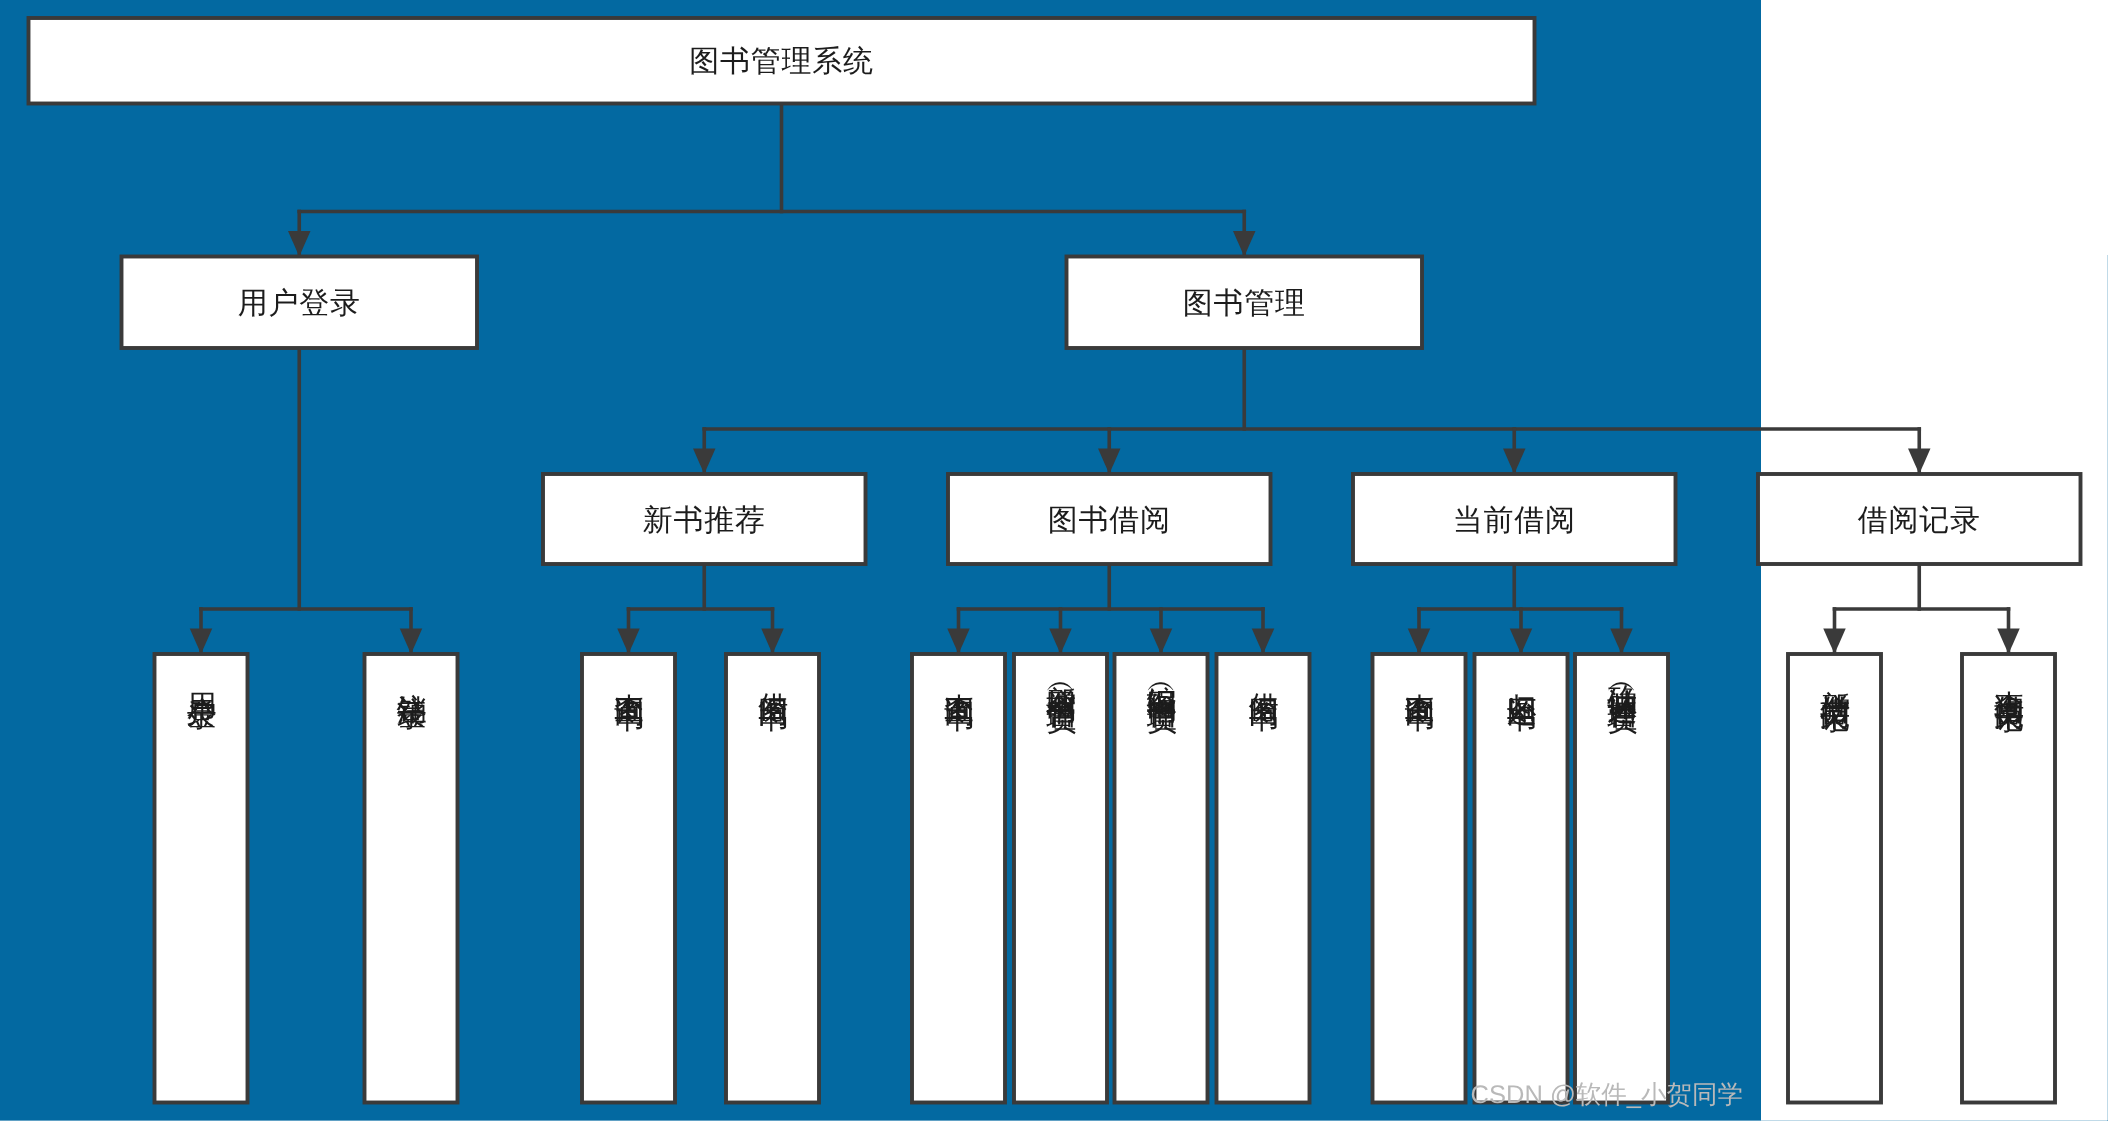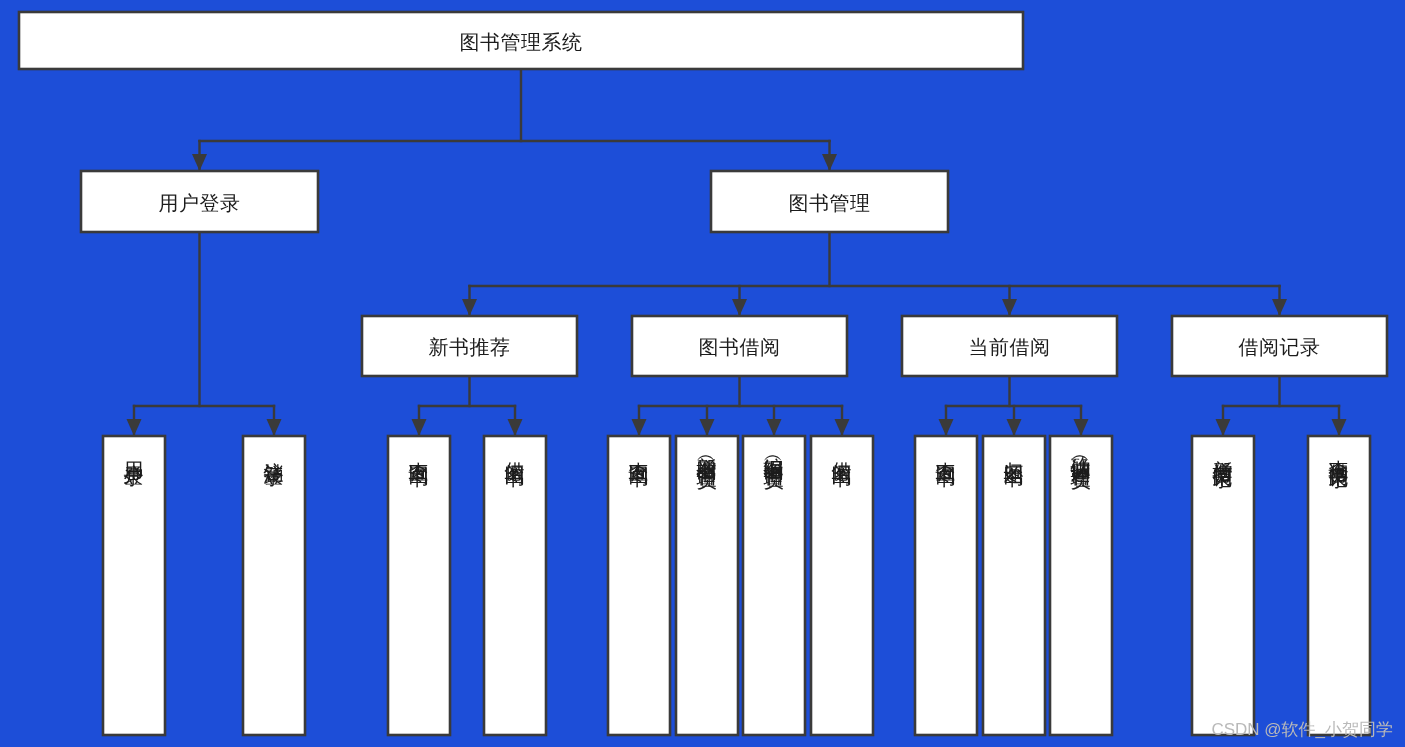--- a/index.html
+++ b/index.html
@@ -8,23 +8,23 @@
     background: #ffffff;
   }
   body {
     width: 1405px;
     height: 747px;
     font-family: "Liberation Sans", sans-serif;
     overflow: hidden;
   }
   #diagram-root {
     position: relative;
-    width: 1405px;
+    width: 1174px;
     height: 747px;
-    background: #1d4ed8;
+    background: #0369a1;
   }
   svg.flow {
     position: absolute;
     top: 0;
     left: 0;
     width: 1405px;
     height: 747px;
   }
   .node-rect {
     fill: #ffffff;

